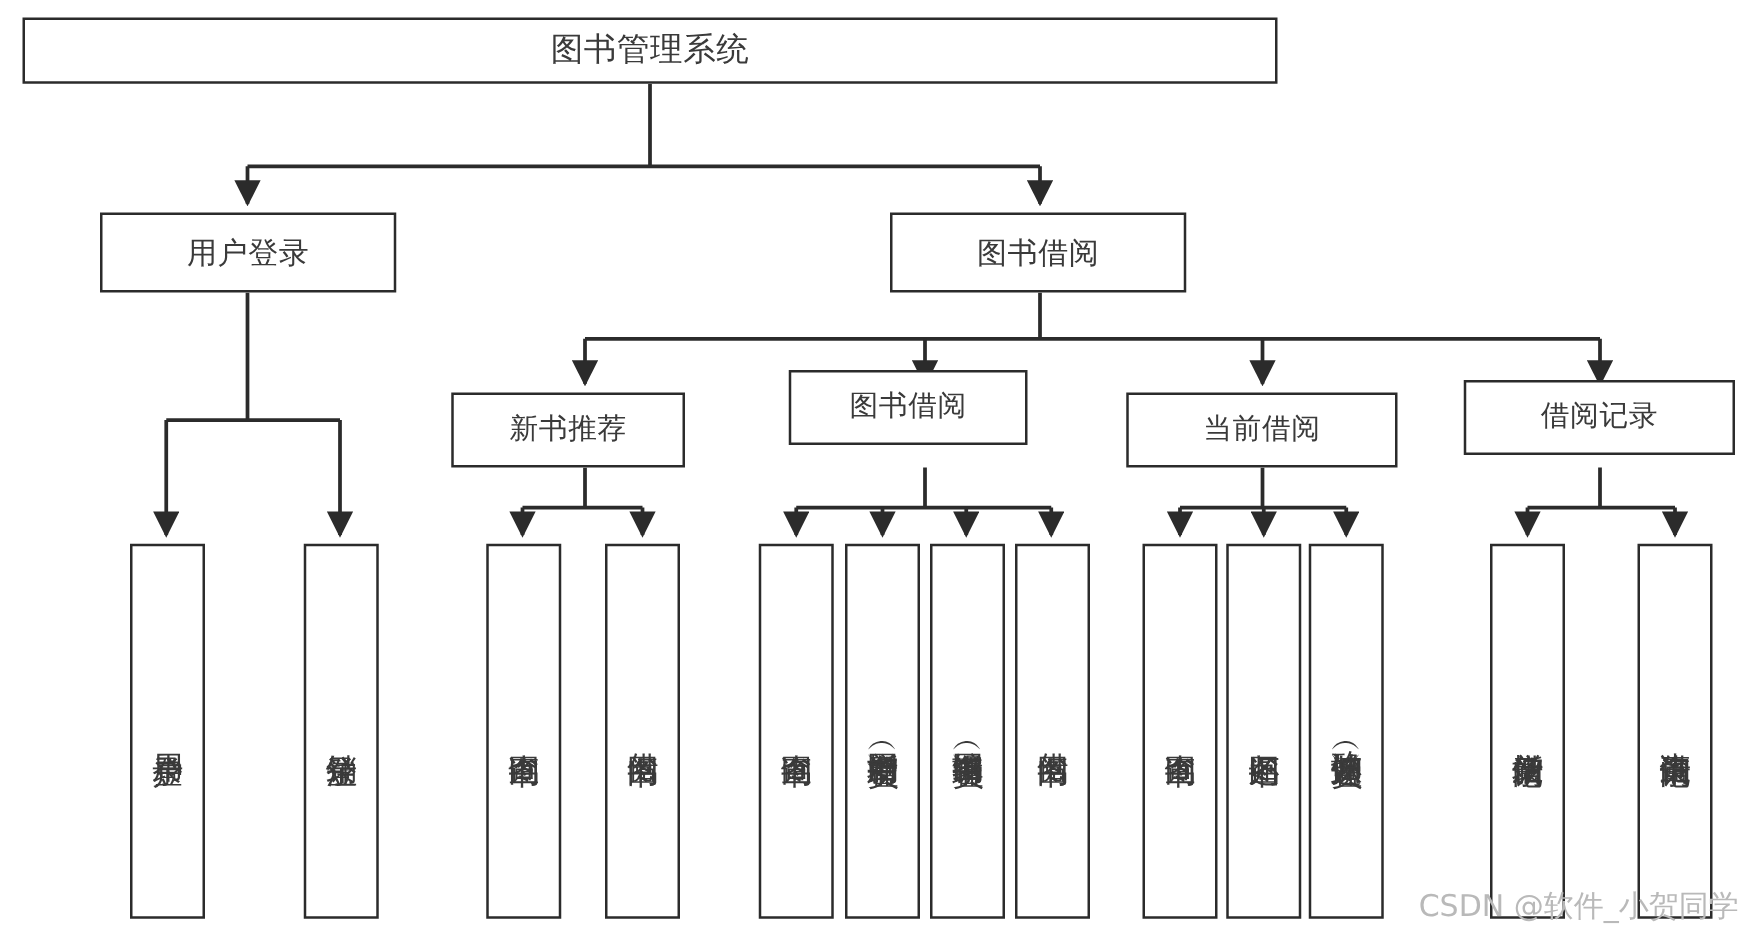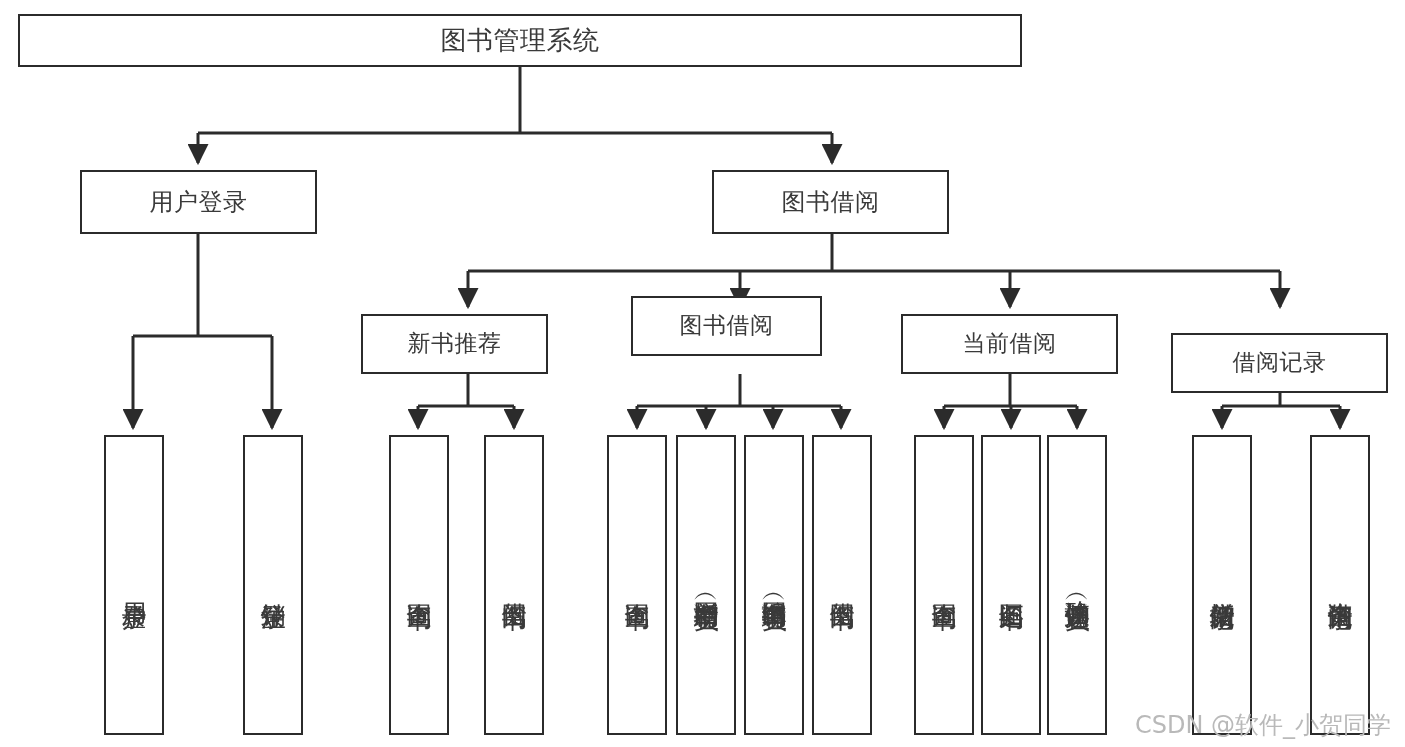--- a/index.html
+++ b/index.html
@@ -145,21 +145,21 @@
   </div>
 
   <div class="node lvl2" style="left:631px; top:296px; width:191px; height:60px;">
     <span class="node-label">图书借阅</span>
   </div>
 
   <div class="node lvl2" style="left:901px; top:314px; width:217px; height:60px;">
     <span class="node-label">当前借阅</span>
   </div>
 
-  <div class="node lvl2" style="left:1171px; top:333px; width:217px; height:60px;">
+  <div class="node lvl2" style="left:1171px; top:304px; width:217px; height:60px;">
     <span class="node-label">借阅记录</span>
   </div>
 
   <div class="node leaf" style="left:104px; top:435px; width:60px; height:300px;">
     <span class="node-label">用户登录</span>
   </div>
 
   <div class="node leaf" style="left:243px; top:435px; width:60px; height:300px;">
     <span class="node-label">注销登录</span>
   </div>

